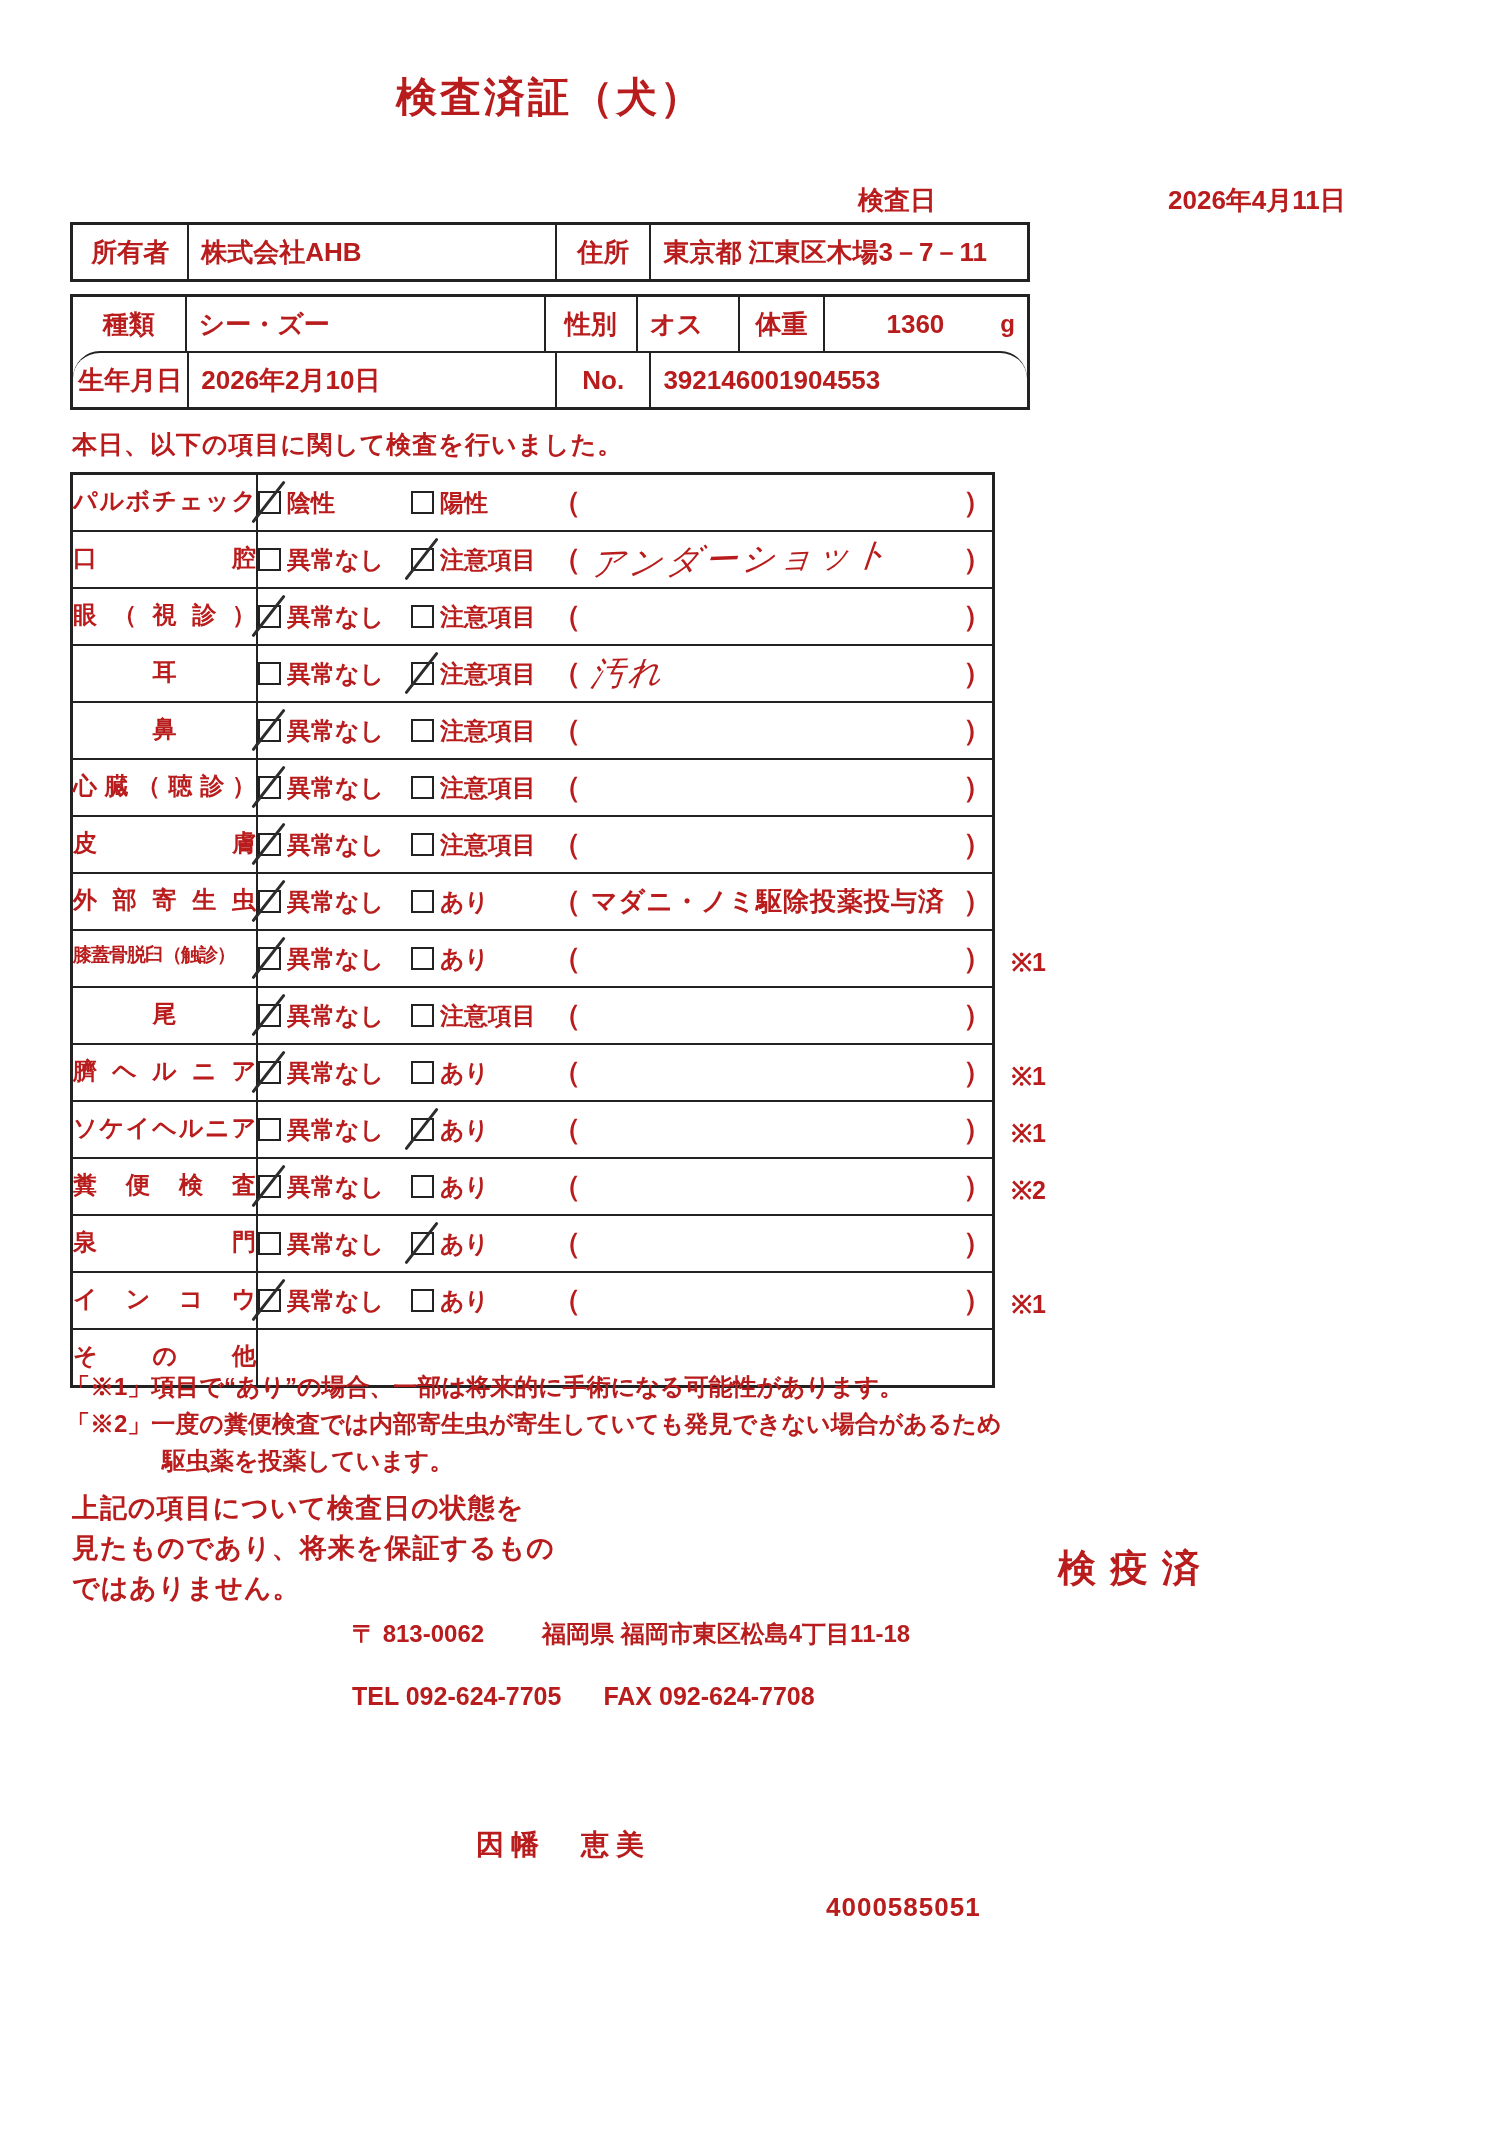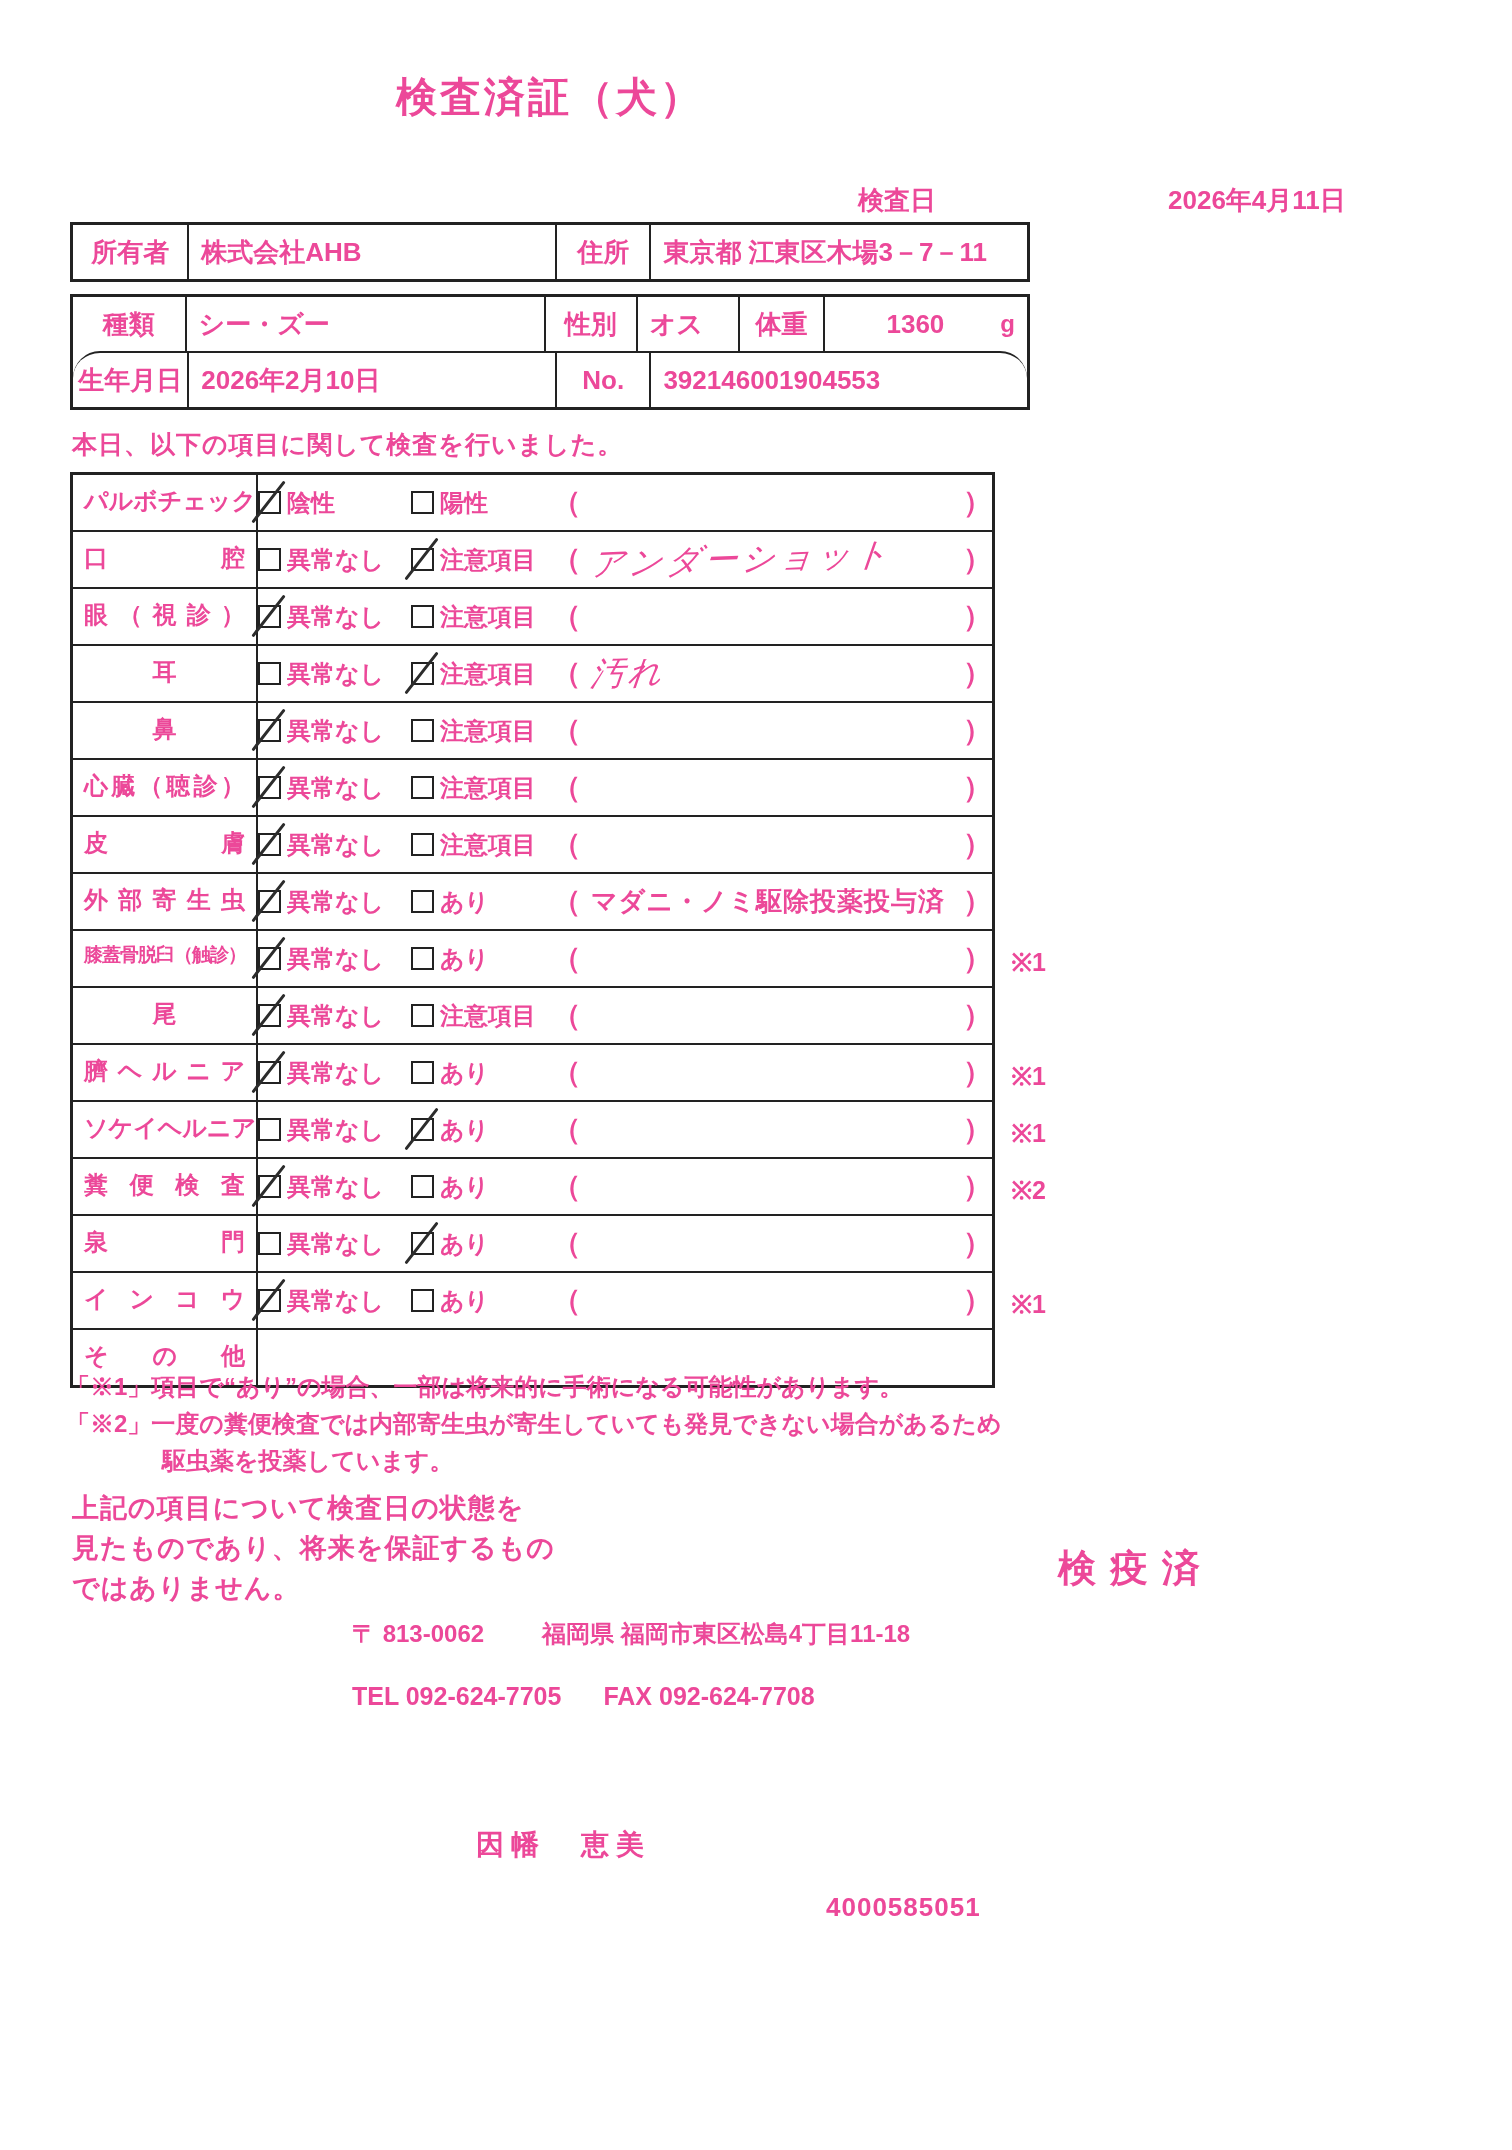--- a/index.html
+++ b/index.html
@@ -1,18 +1,18 @@
 <!DOCTYPE html>
 <html><head>
 <meta charset="utf-8">
 <style>
   html,body{margin:0;padding:0;background:#ffffff;}
   .sheet{
     position:relative;width:1512px;height:2150px;background:#ffffff;
-    font-family:"Liberation Sans",sans-serif;color:#ec4899;overflow:hidden;
+    font-family:"Liberation Sans",sans-serif;color:#b91c1c;overflow:hidden;
   }
   .abs{position:absolute;}
   .doc-title{left:0;top:70px;width:1100px;text-align:center;font-size:41px;font-weight:700;letter-spacing:3px;}
   .date-label{left:858px;top:183px;font-size:26px;font-weight:600;}
   .date-value{left:1168px;top:183px;font-size:26px;font-weight:600;}
 
   
   .tbl{position:absolute;border:3px solid #222;box-sizing:border-box;background:#fff;}
   .htr{display:flex;height:54px;border-top:2px solid #222;border-radius:27px;}
   .htr:first-child{border-top:none;}
@@ -22,21 +22,21 @@
   .td.lab{justify-content:center;padding:0 4px;}
   .td.right{justify-content:flex-end;}
   .unit{margin-left:16px;font-size:24px;}
 
   .intro{left:72px;top:428px;font-size:25px;font-weight:600;letter-spacing:1px;}
 
   
   .checklist{left:70px;top:472px;width:925px;border:3px solid #222;box-sizing:border-box;background:#fff;}
   .c-row{display:flex;height:55px;border-top:2px solid #222;position:relative;}
   .c-row:first-child{border-top:none;}
-  .c-label{width:185px;flex:none;border-right:2px solid #222;box-sizing:border-box;padding:0 11px;
+  .c-label{width:185px;flex:none;border-right:2px solid #222;box-sizing:border-box;padding:0 0;
            font-size:24px;font-weight:600;line-height:51px;text-align:justify;text-align-last:justify;
            white-space:nowrap;overflow:visible;}
   .c-label.single{text-align:center;text-align-last:center;}
   .c-label.long{font-size:19px;letter-spacing:-1px;text-align-last:auto;font-family:Liberation Mono, monospace;}
   .c-content{flex:1;display:flex;align-items:center;padding-left:0;font-size:24px;font-weight:600;}
   .opt{display:flex;align-items:center;gap:6px;flex:none;}
   .opt1{width:153px;}
   .opt2{width:141px;}
   .cb{width:19px;height:19px;border:2.5px solid #222;position:relative;flex:none;box-sizing:content-box;}
   .slash{display:none;}

